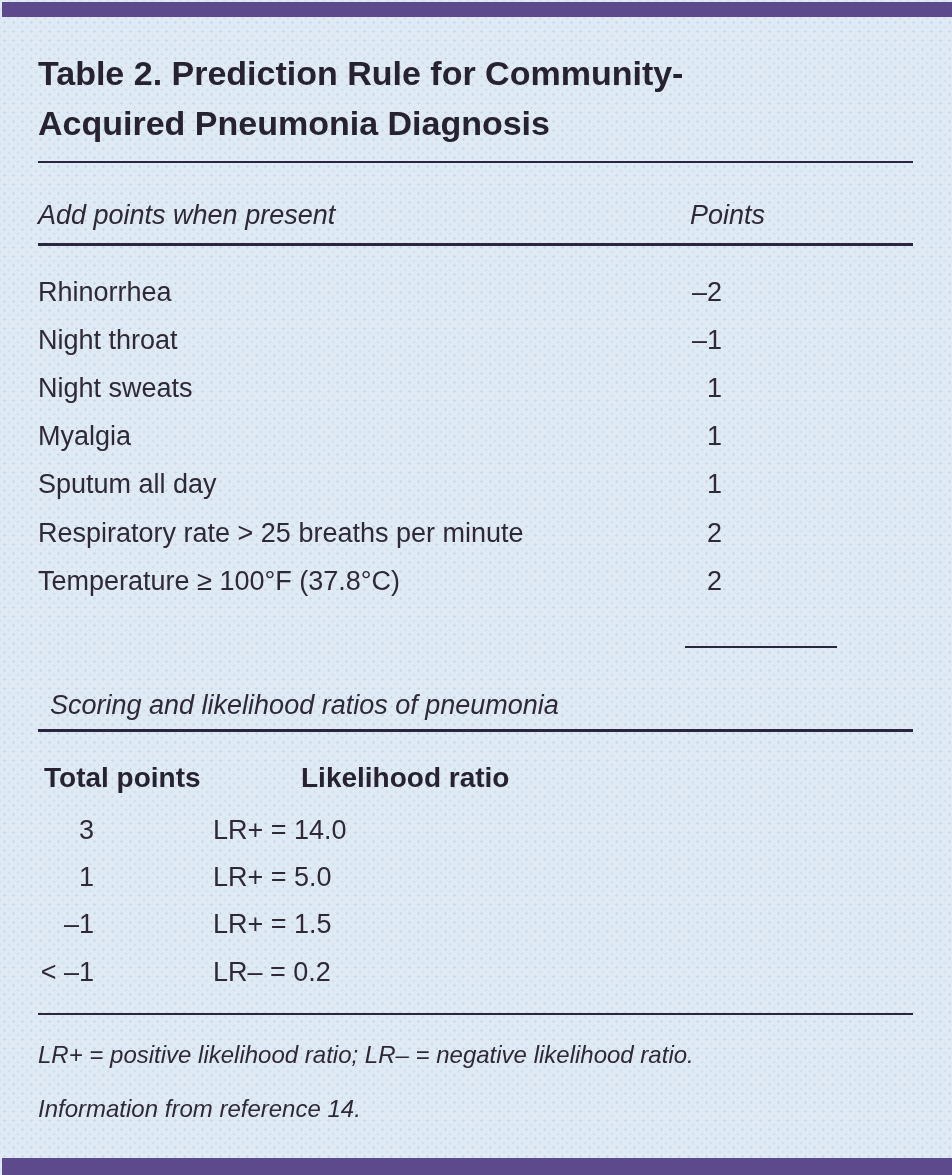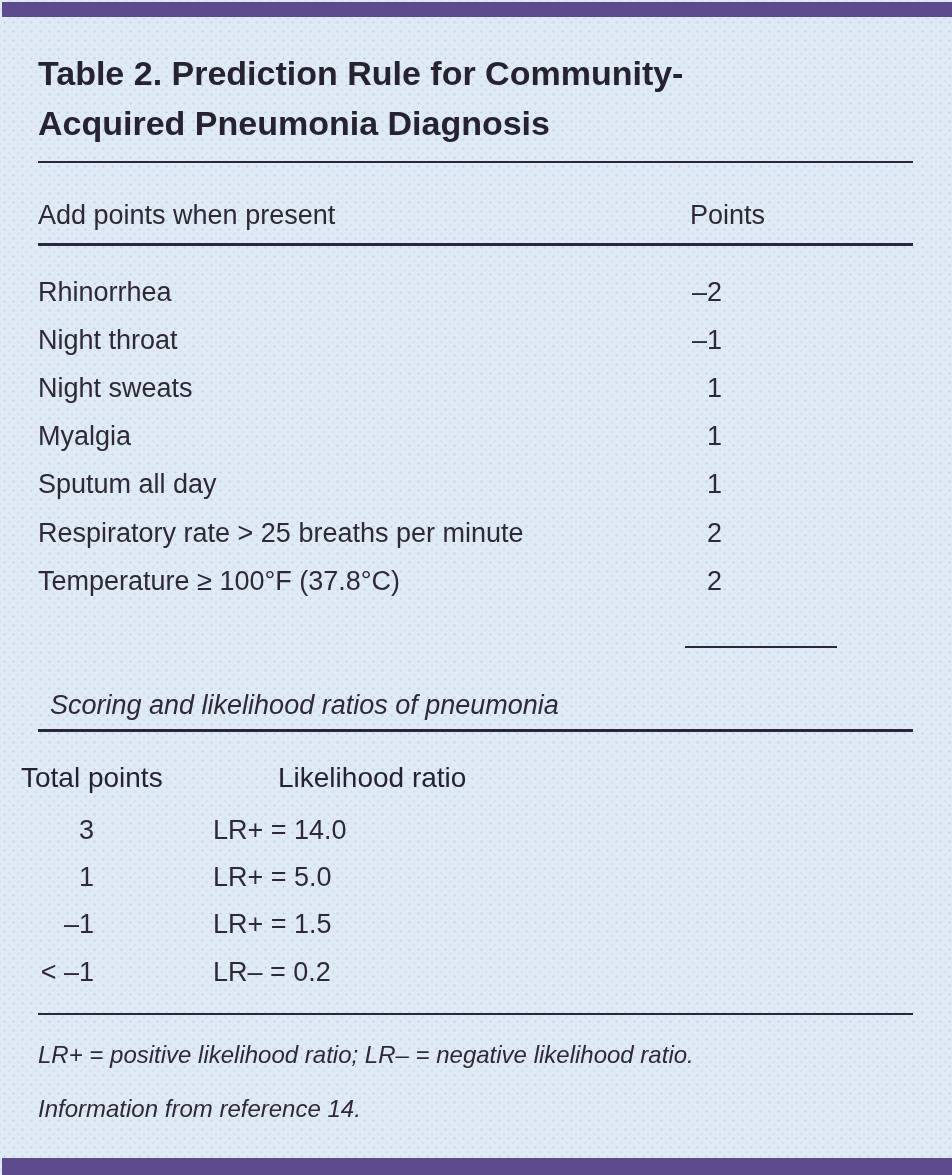--- a/index.html
+++ b/index.html
@@ -49,20 +49,21 @@
     letter-spacing: 0px;
   }
 
   .col-header {
     position: absolute;
     top: 200px;
     left: 38px;
     width: 884px;
     display: flex;
     font-size: 27px;
+    font-style: italic;
     color: #2e2935;
     gap: 28px;
   }
   .col-header .criteria-h { flex: 1; }
   .col-header .points-h { width: 232px; }
 
   .criteria-rows {
     position: absolute;
     top: 268px;
     left: 38px;
@@ -108,24 +109,24 @@
     top: 690px;
     left: 26px;
     font-size: 27px;
     font-style: italic;
     margin-left: 24px;
   }
 
   .scoring-header {
     position: absolute;
     top: 762px;
-    left: 21px;
+    left: 44px;
     display: flex;
     font-size: 28px;
-    font-weight: normal;
+    font-weight: bold;
     color: #262230;
   }
   .scoring-header .h1 { width: 257px; }
 
   .scoring-rows {
     position: absolute;
     top: 807px;
     left: 38px;
     width: 600px;
   }

